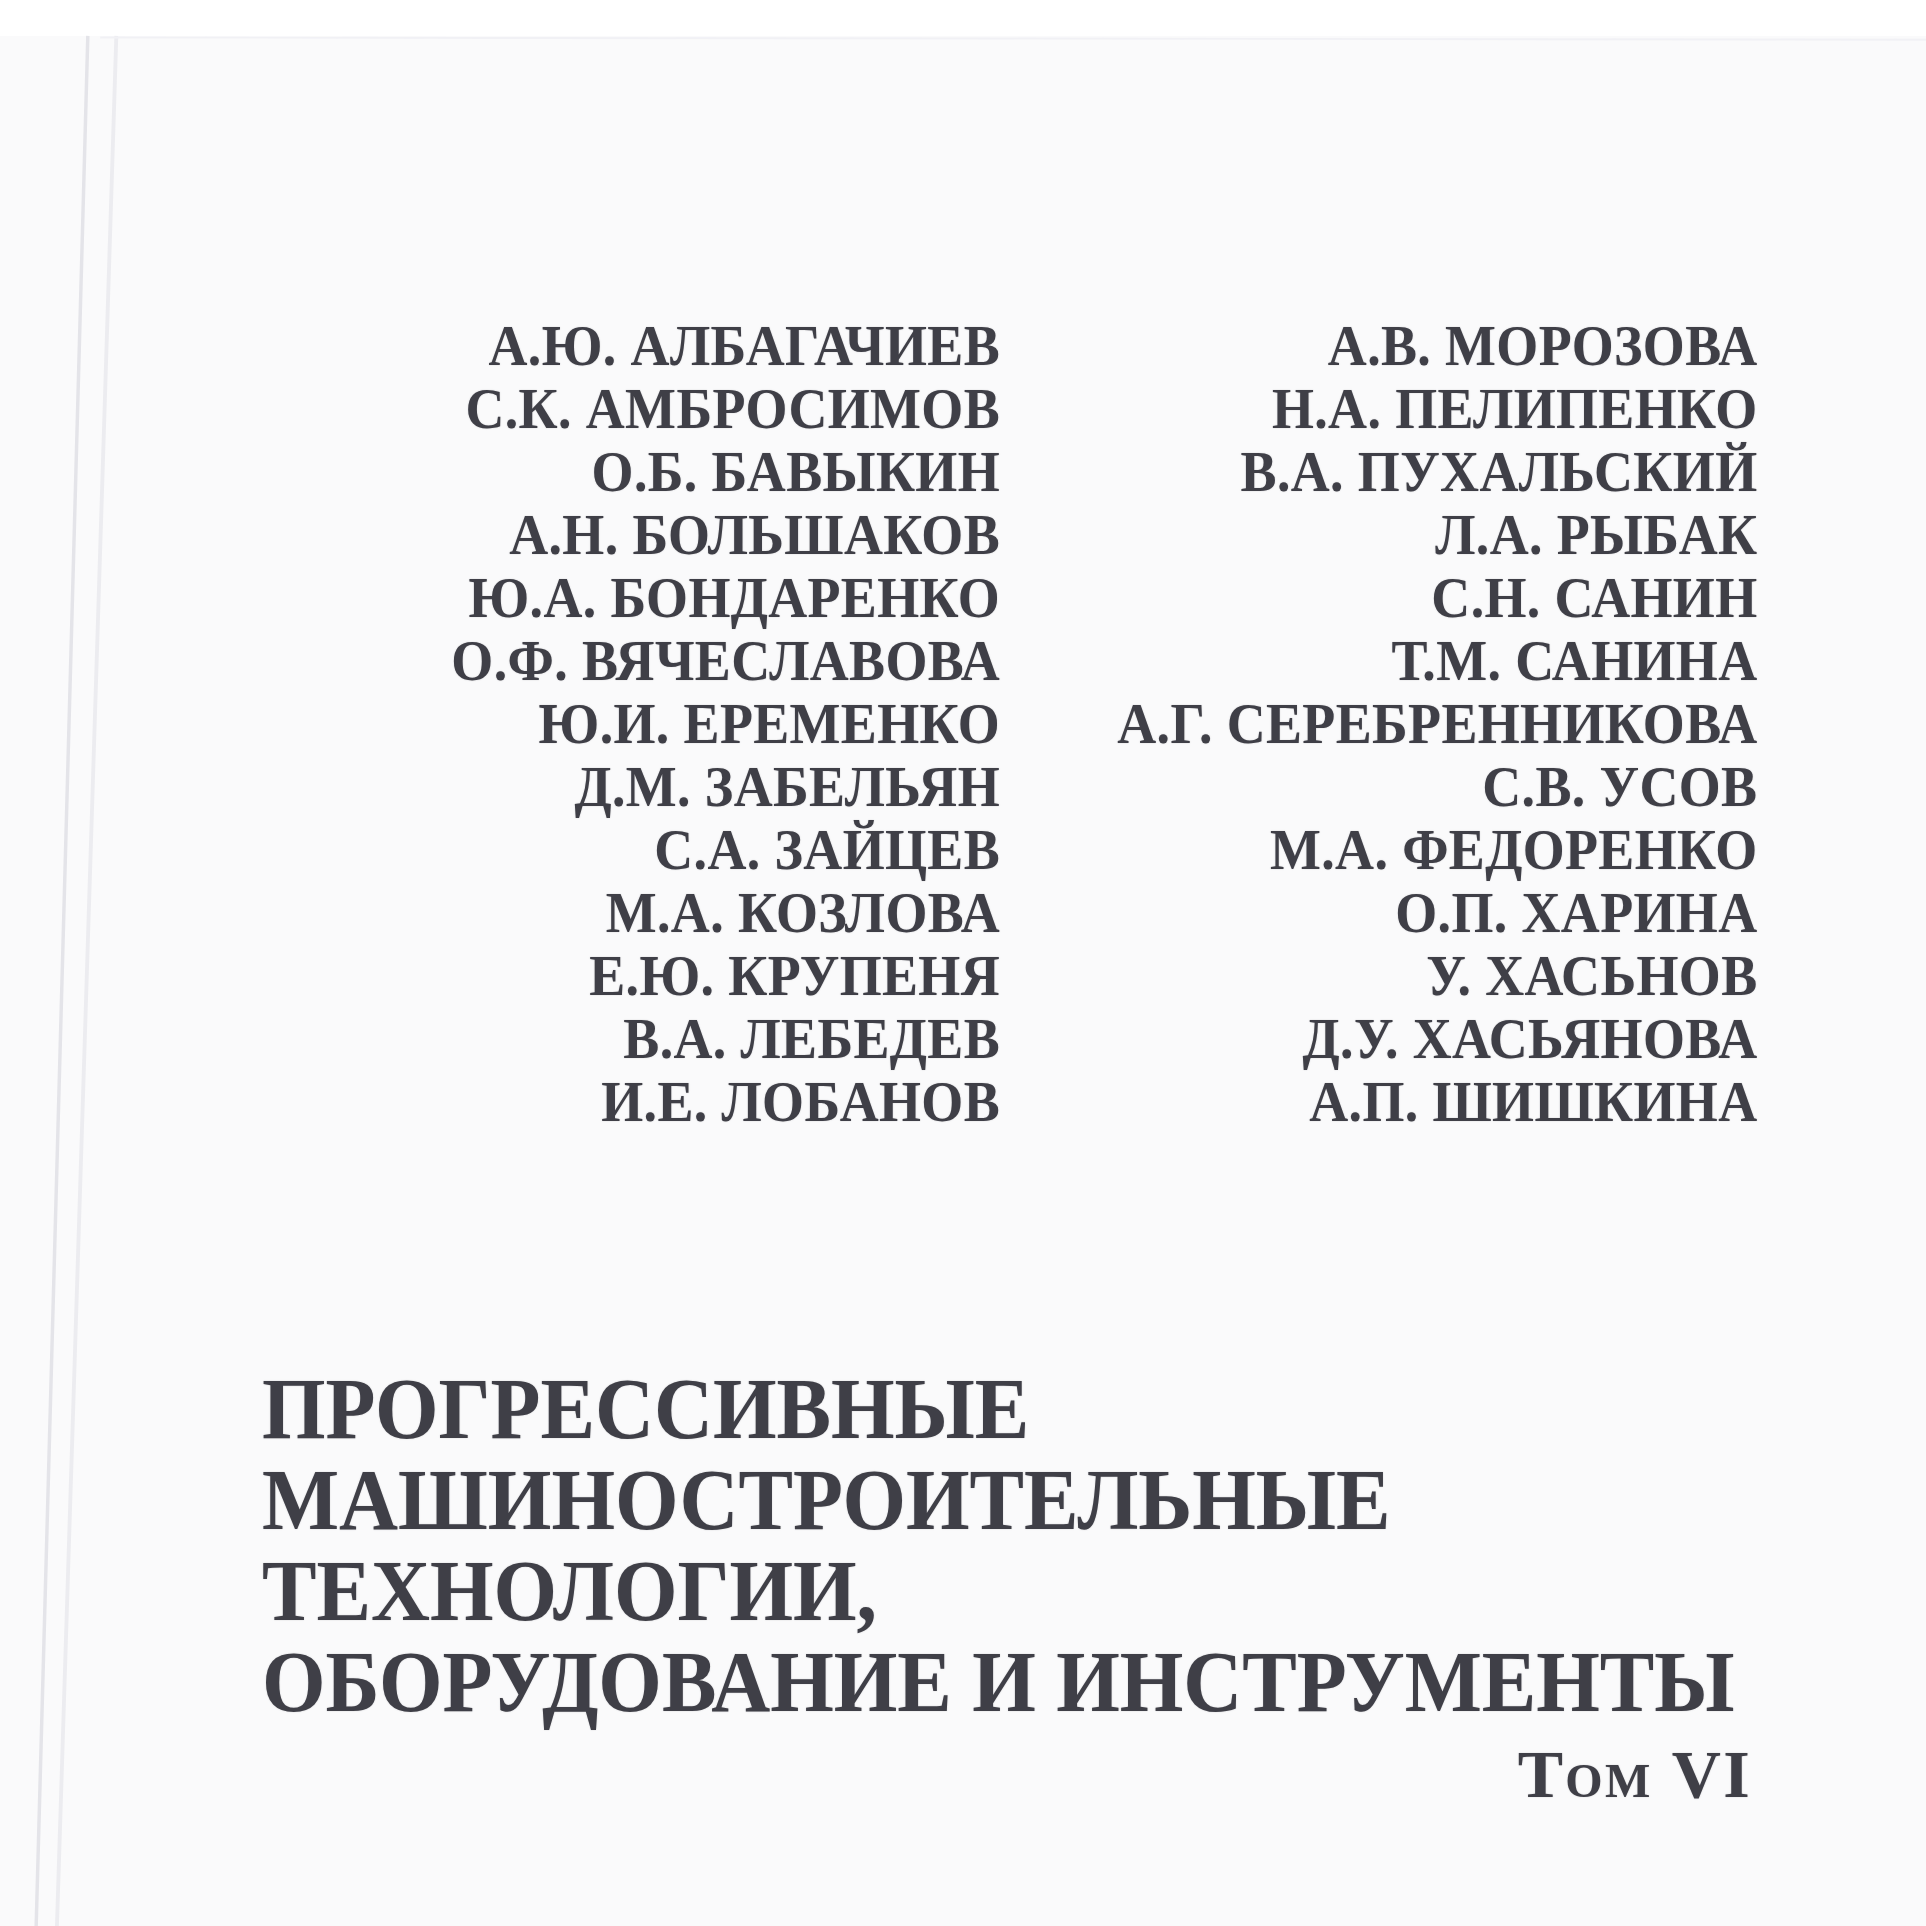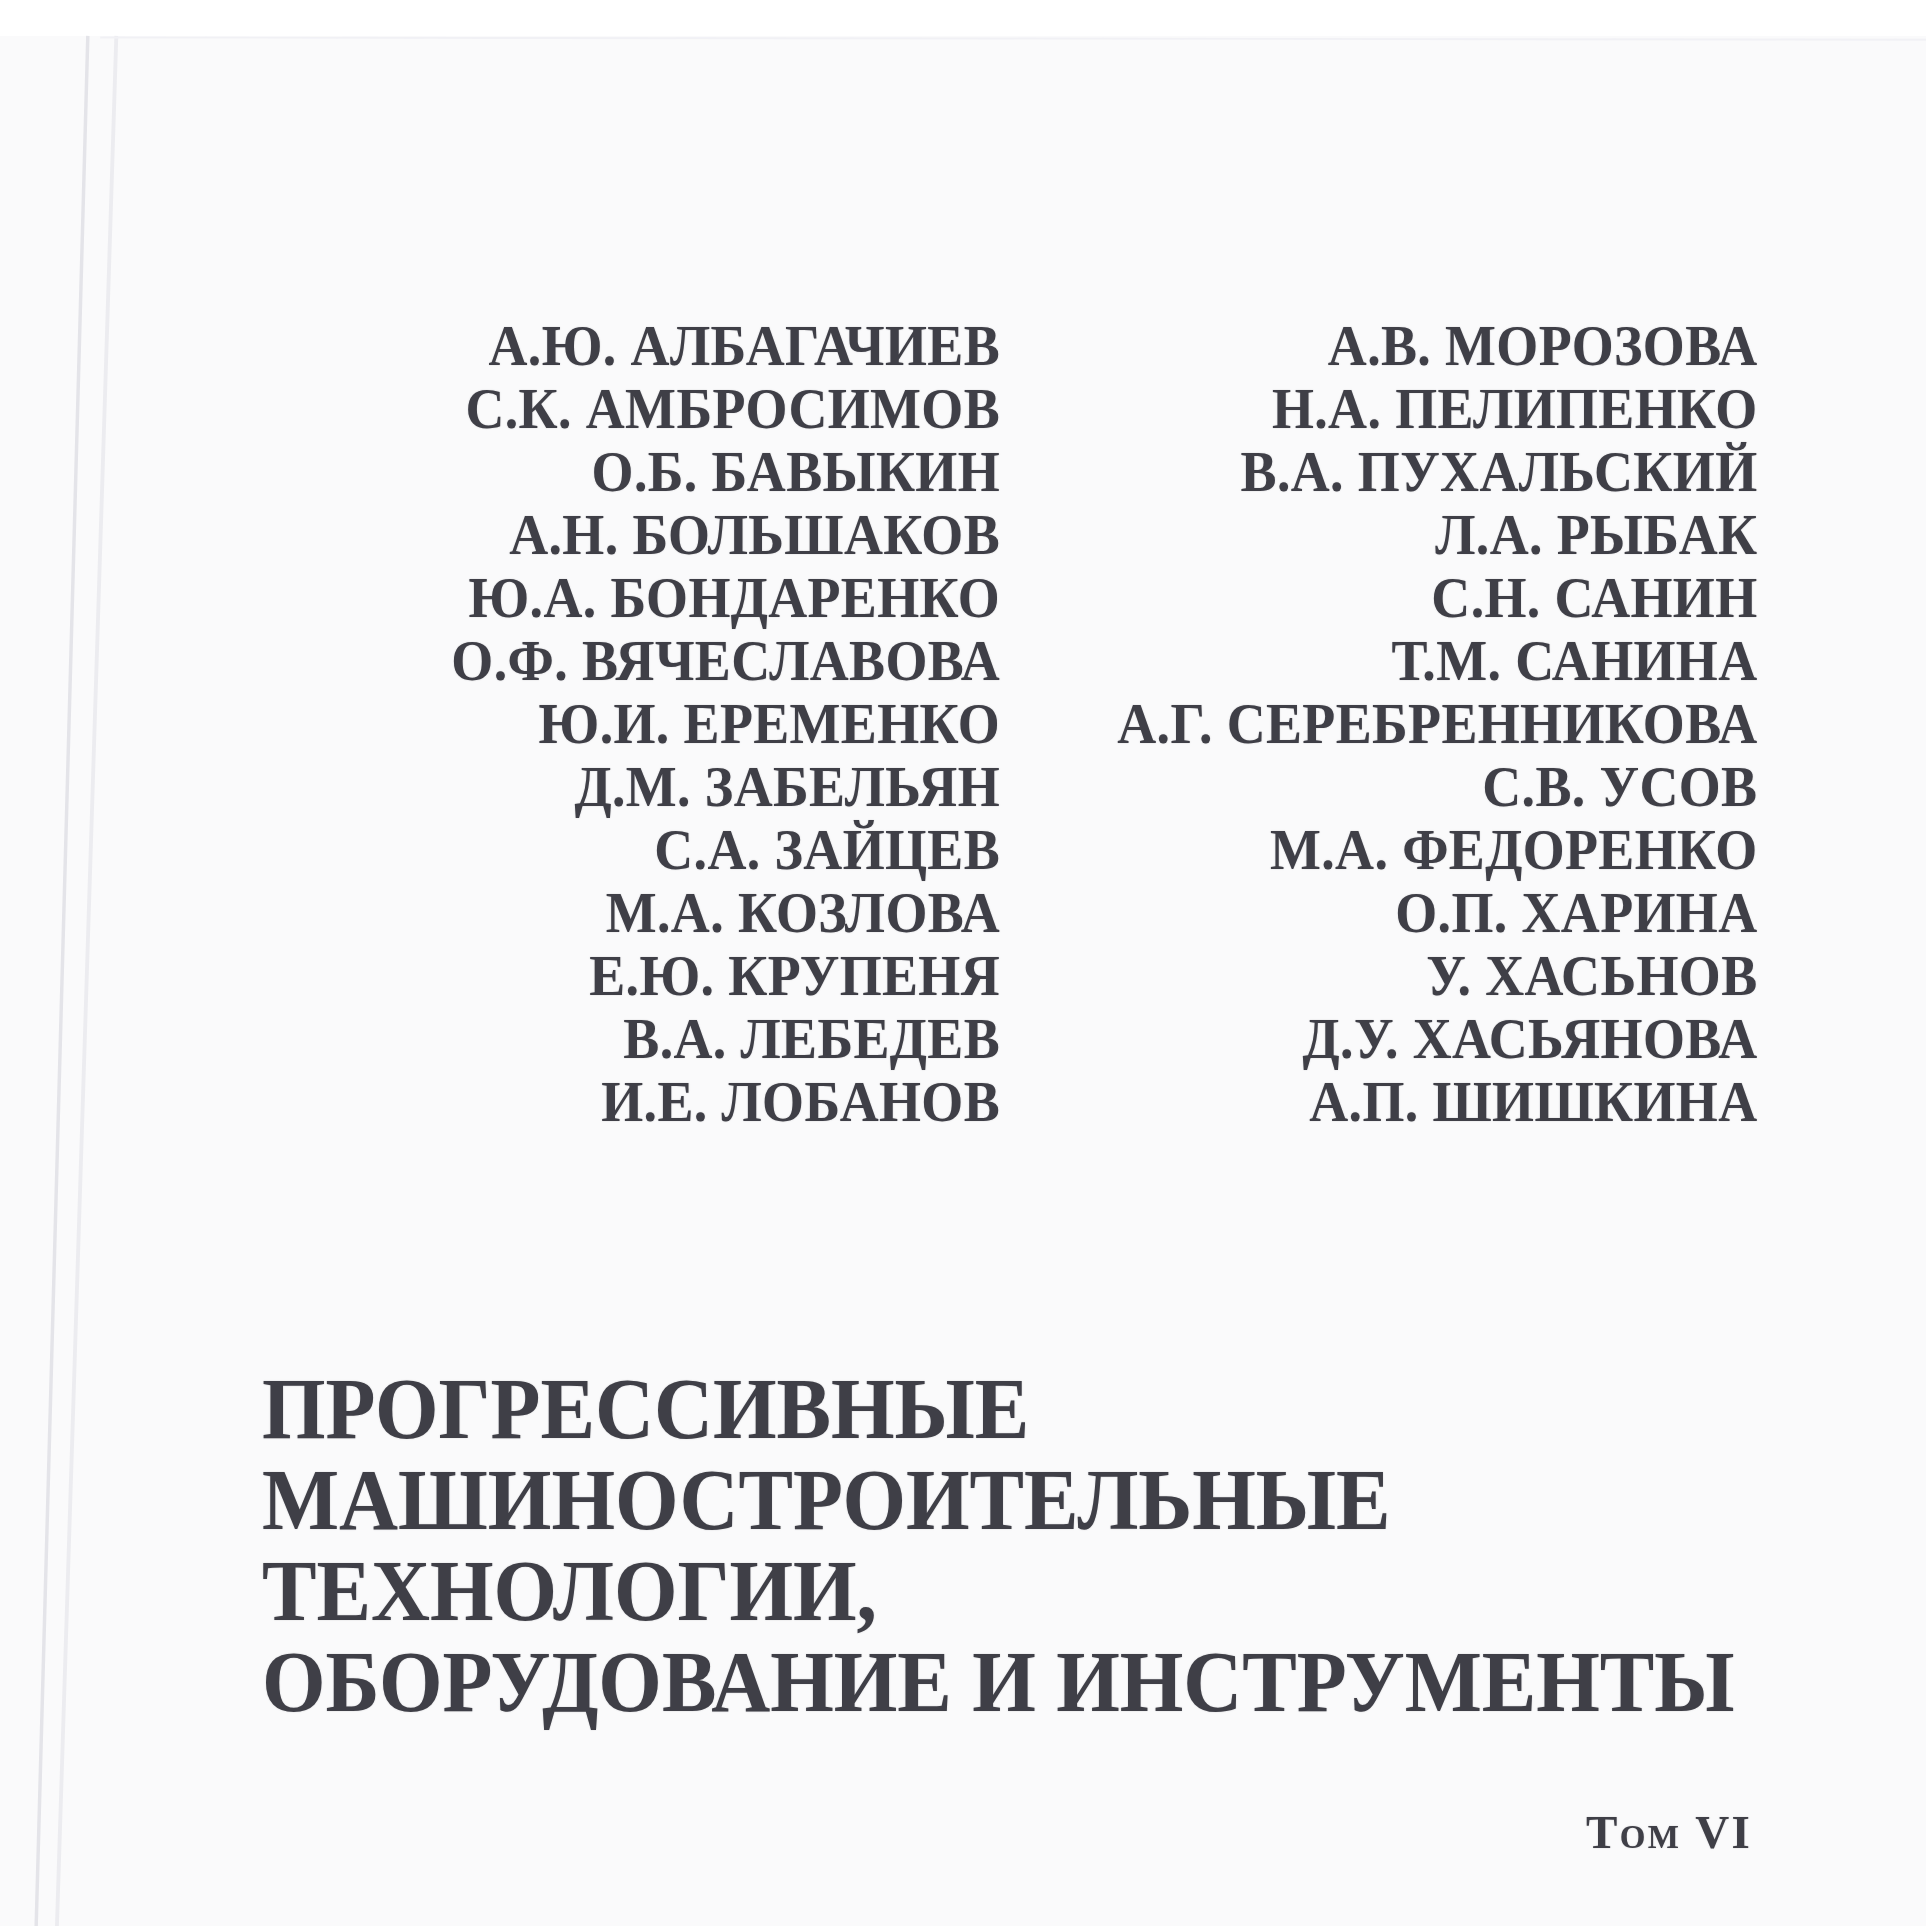--- a/index.html
+++ b/index.html
@@ -29,22 +29,22 @@
   .authors-right { right: 245px; }
 
   .title {
     position: absolute; left: 262px; top: 1364px;
     font-size: 86px; line-height: 91px;
     transform: scaleX(.95); transform-origin: 0 0;
     white-space: nowrap;
   }
 
   .volume {
-    position: absolute; right: 250px; top: 1809px;
-    font-size: 47px; line-height: 1;
+    position: absolute; right: 250px; top: 1740px;
+    font-size: 68px; line-height: 1;
     font-variant: small-caps; letter-spacing: 2.3px;
     white-space: nowrap;
   }
 </style>
 </head>
 <body>
 
 <div class="scan">
 
   <div class="paper"></div>

